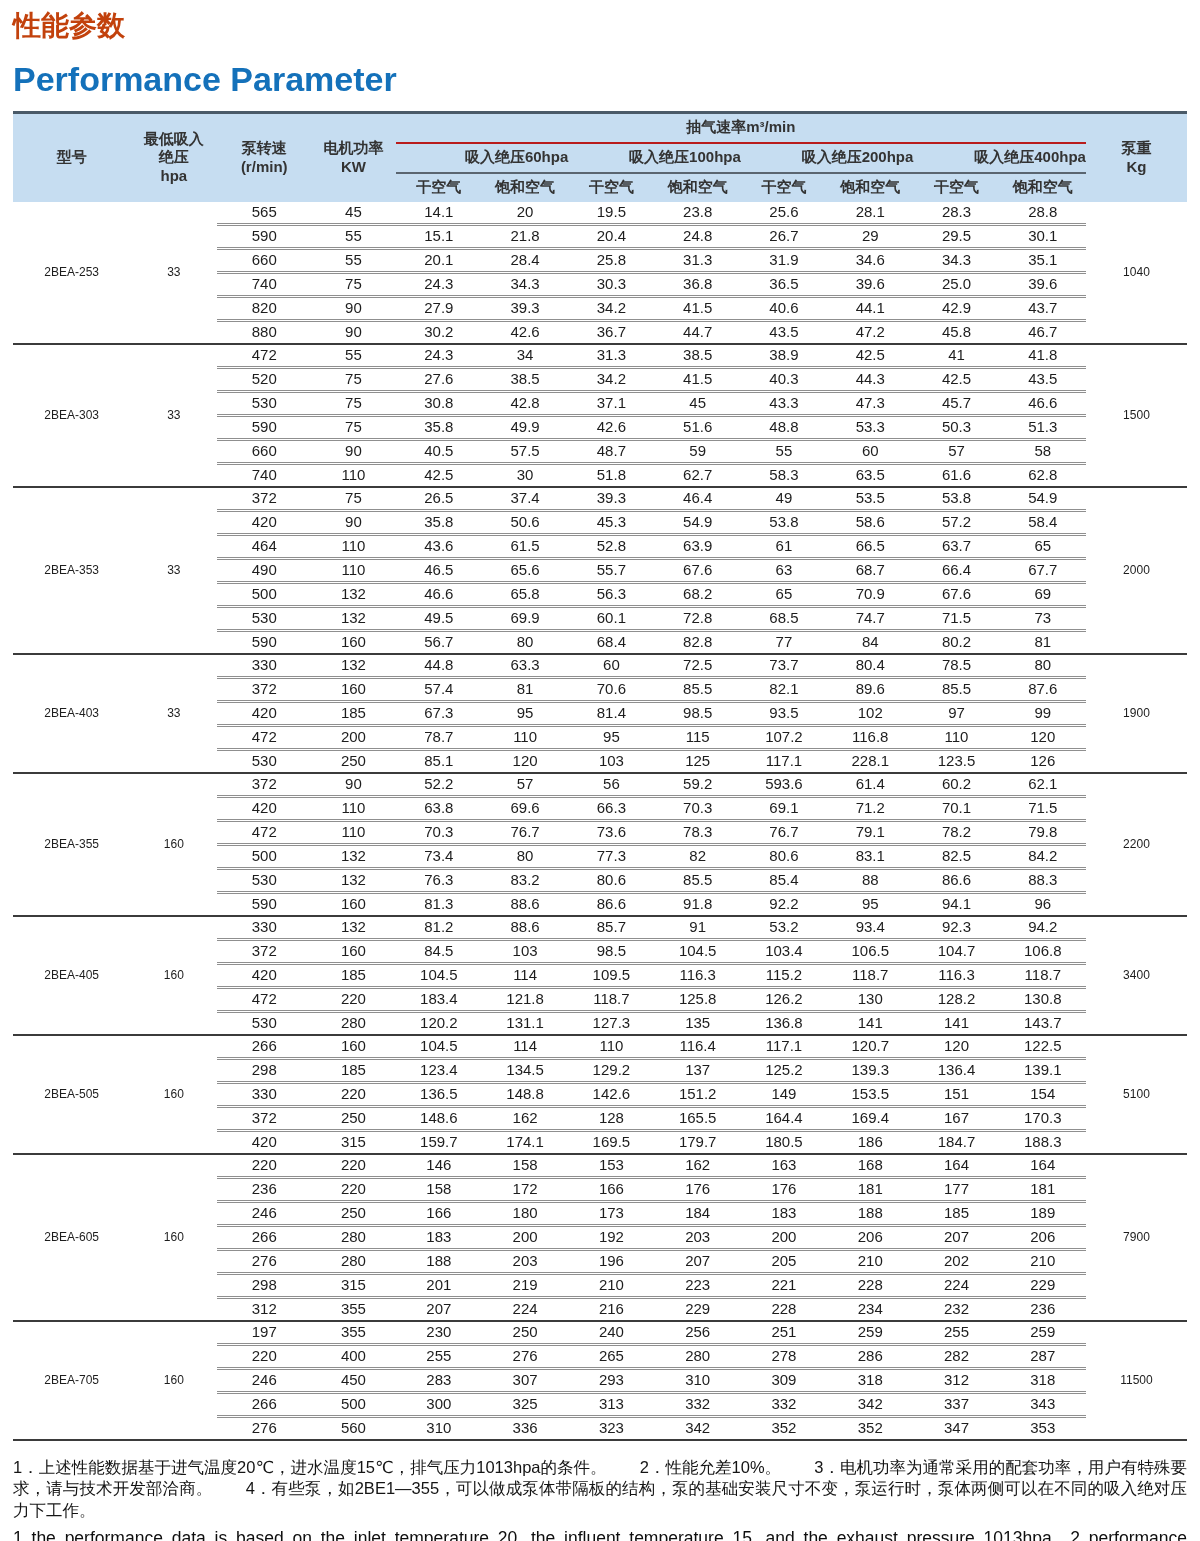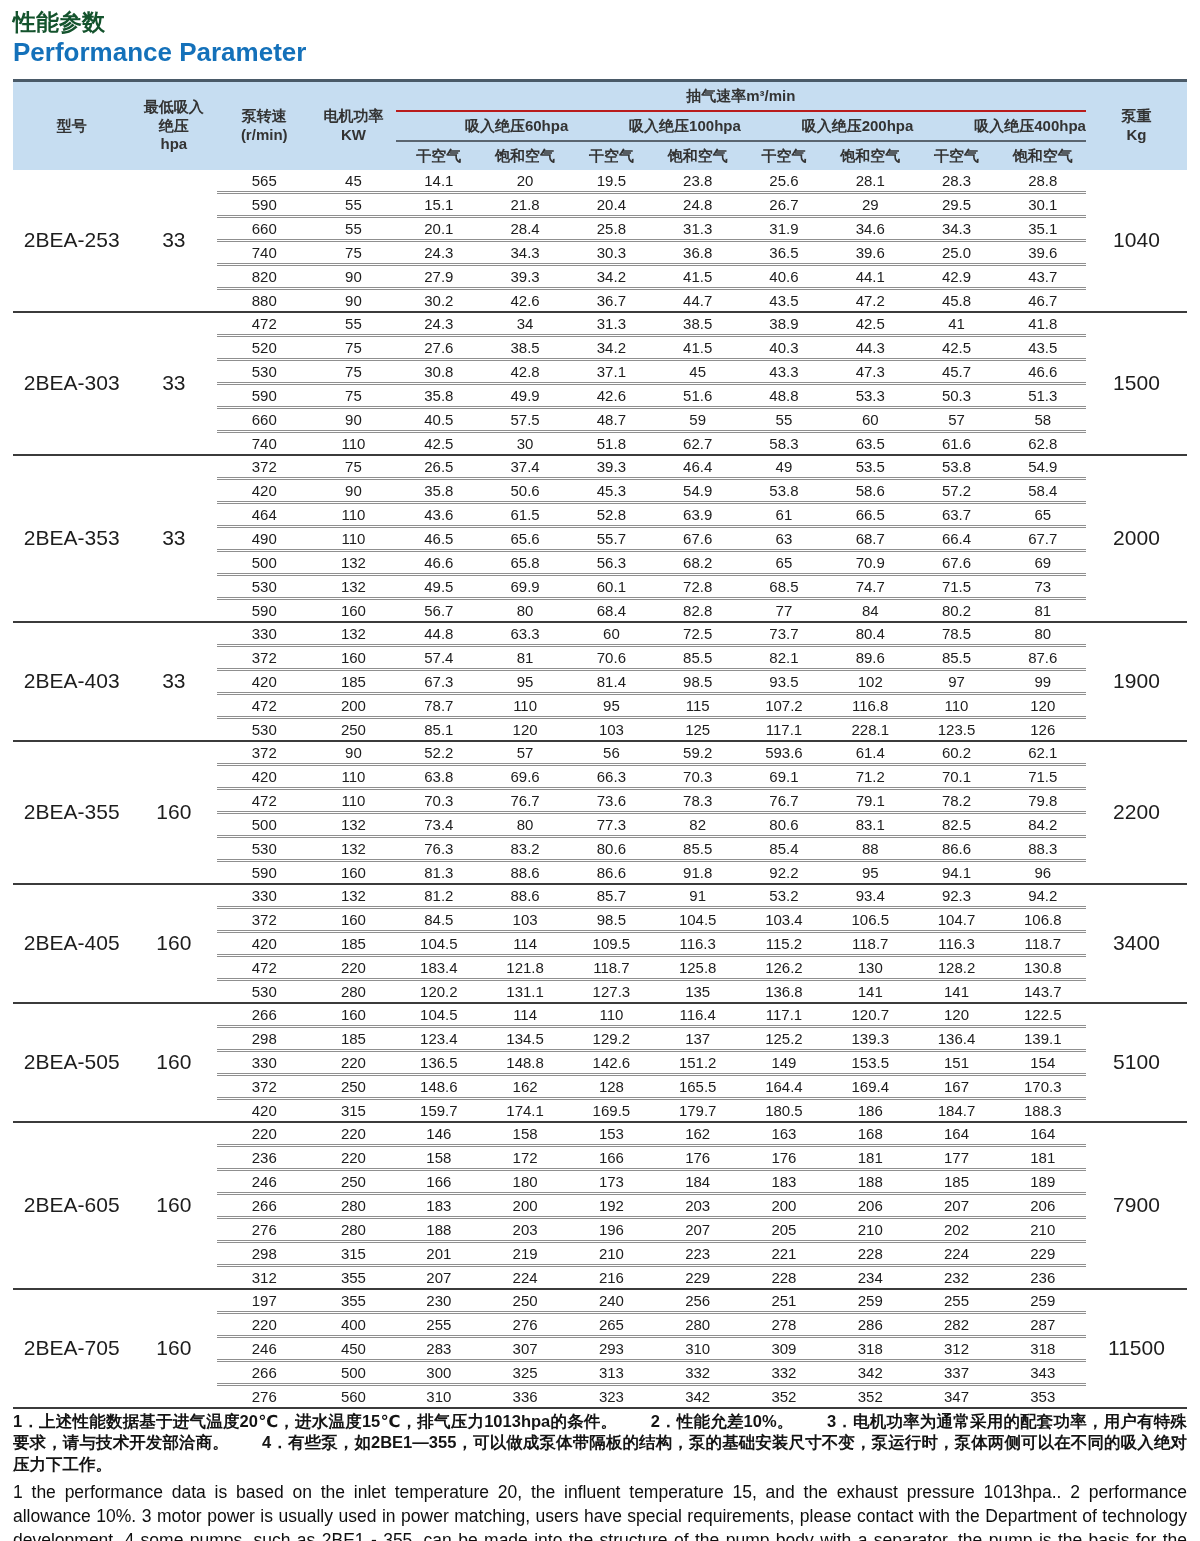--- a/index.html
+++ b/index.html
@@ -1,40 +1,40 @@
 <!DOCTYPE html>
 <html><head>
 <meta charset="utf-8">
 <style>
   html,body{margin:0;padding:0;background:#fff;}
   body{width:1200px;height:1541px;overflow:hidden;font-family:"Liberation Sans","DejaVu Sans",sans-serif;color:#1d1d1d;}
   .page{box-sizing:border-box;width:1200px;padding:6px 13px 0 13px;}
 
   
-  .title-zh{margin:2px 0 0 0;font-size:23px;font-weight:700;color:#14532d;line-height:1.25;}
-  .title-en{margin:0 0 11px 0;font-size:26px;font-weight:700;color:#1471ba;line-height:1.2;}
+  .title-zh{margin:2px 0 16px 0;font-size:28px;font-weight:700;color:#c2410c;line-height:1.25;}
+  .title-en{margin:0 0 11px 0;font-size:34px;font-weight:700;color:#1471ba;line-height:1.2;}
 
   
   table{width:100%;border-collapse:collapse;table-layout:fixed;
         border-top:3px solid #4a5a68;border-bottom:2px solid #3b3b3b;}
   thead th{background:#c6ddf1;color:#333;font-size:15px;font-weight:700;
            text-align:center;vertical-align:middle;padding:1px 0;line-height:1.25;}
   th.h-rate{border-bottom:2px solid #b91c1c;height:26px;}
   tr.h-press th{border-bottom:2px solid #5a6570;height:26px;text-align:right;}
   tr.h-air th{height:26px;}
   th .hl{display:block;}
 
   tbody td{text-align:center;vertical-align:middle;font-size:15px;
            height:21px;padding:0;line-height:1.05;white-space:nowrap;}
-  tbody td.model-cell,tbody td.minp-cell,tbody td.weight-cell{font-size:21px;}
+  tbody td.model-cell,tbody td.minp-cell,tbody td.weight-cell{font-size:12px;}
   tr.sub td{border-top:3px double #8f8f8f;}
   tr.group-start td{border-top:2px solid #3b3b3b;}
 
   
-  .note-zh{margin:2px 0 6px 0;font-size:16.5px;line-height:1.3;text-align:justify;color:#141414;font-weight:bold;}
+  .note-zh{margin:16px 0 6px 0;font-size:16.5px;line-height:1.3;text-align:justify;color:#141414;}
   .note-en{margin:2px 0 0 0;font-size:17.5px;line-height:1.36;text-align:justify;color:#0e0e0e;}
 </style>
 </head>
 <body>
 
 <div class="page">
 
   <h1 class="title-zh">性能参数</h1>
   <h2 class="title-en">Performance Parameter</h2>
 

